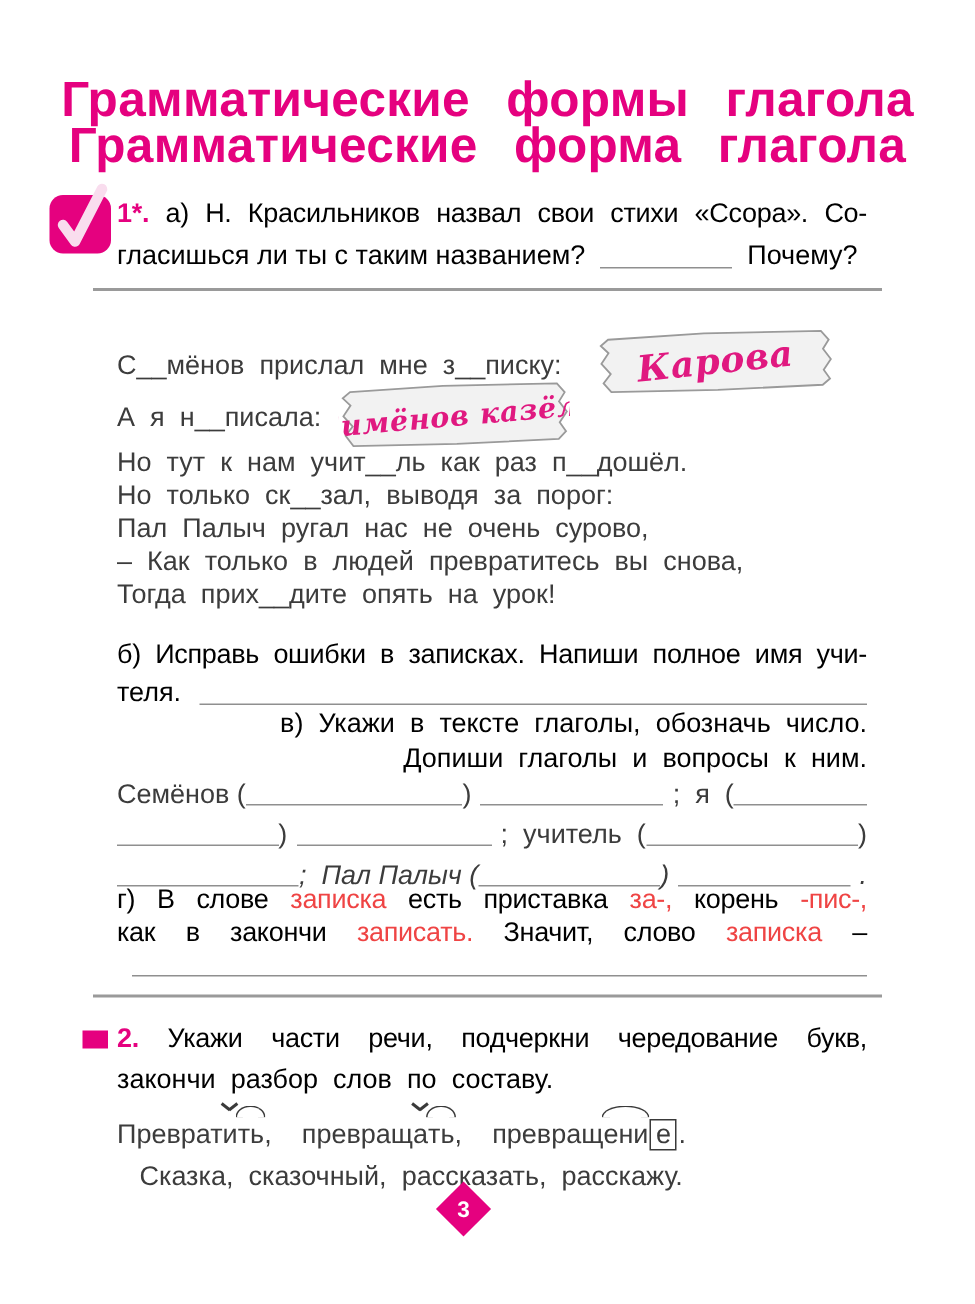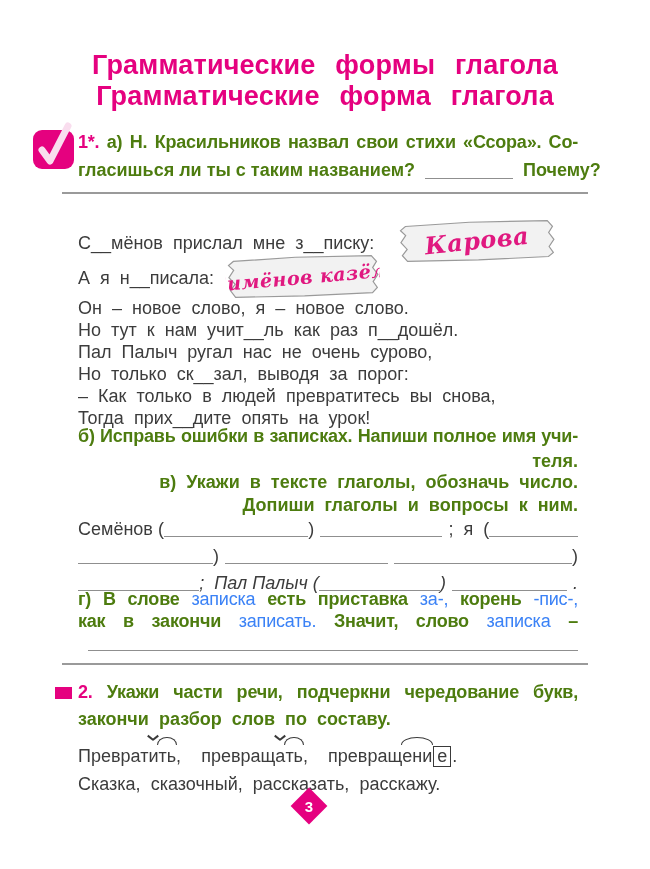--- a/index.html
+++ b/index.html
@@ -3,26 +3,26 @@
 <meta charset="utf-8">
 <style>
   html,body{margin:0;padding:0;background:#ffffff;}
   .page{position:relative;width:650px;height:869px;background:#ffffff;overflow:hidden;
         font-family:"Liberation Sans",sans-serif;color:#2e2e2e;}
   .abs{position:absolute;}
   .sec{position:absolute;left:78px;width:500px;}
 
   
   .title{top:50px;left:0;width:650px;text-align:center;color:#e5017f;font-weight:bold;
-         font-size:27px;line-height:31px;word-spacing:0.45em;letter-spacing:0.2px;}
+         font-size:33px;line-height:31px;word-spacing:0.45em;letter-spacing:0.2px;}
 
   
-  .b{font-weight:bold;color:#4d7c0f;}
+  .b{font-weight:normal;color:#000000;}
   .r{font-weight:normal;color:#3c3c3c;}
-  .g{font-weight:normal;color:#3b82f6;}
+  .g{font-weight:normal;color:#ef4444;}
   .accent{color:#e5017f;font-weight:bold;}
   .ws{word-spacing:0.28em;}
   .jl{text-align:justify;text-align-last:justify;letter-spacing:-0.2px;}
   .fs{font-size:18px;}
 
   
   .row{display:flex;align-items:flex-end;}
   .blank{border-bottom:1.4px solid #8f8f8f;height:4px;margin-bottom:4px;flex:1;}
   .row .txt{white-space:pre;line-height:24px;}
 
@@ -97,51 +97,51 @@
     <span class="r ws">А я н__писала:</span>
     <span class="scrapwrap" style="margin-left:12px;">
       <svg width="154" height="44" viewBox="0 0 154 44">
         <polygon points="8,5 70,3 146,4 151,10 147,16 152,23 147,30 151,36 146,41 78,42 9,41 4,34 9,28 3,21 8,14 3,9" fill="#f2f2f2" stroke="#9a9a9a" stroke-width="1.2"></polygon>
         <text class="hand" x="77" y="30" text-anchor="middle" font-size="19" transform="rotate(-3 77 23)">Симёнов казёл!</text>
       </svg>
     </span>
   </div>
 
   <div class="sec fs r ws" style="top:297px;line-height:22px;">
-    <div>Он – новое слово, я – новое слово.</div>
     <div>Но тут к нам учит__ль как раз п__дошёл.</div>
+    <div>Но только ск__зал, выводя за порог:</div>
     <div>Пал Палыч ругал нас не очень сурово,</div>
-    <div>Но только ск__зал, выводя за порог:</div>
     <div>– Как только в людей превратитесь вы снова,</div>
     <div>Тогда прих__дите опять на урок!</div>
   </div>
 
   <div class="sec fs" style="top:424px;line-height:25px;">
     <div class="jl b">б) Исправь ошибки в записках. Напиши полное имя учи-</div>
-    <div class="row" style="height:25px;flex-direction:column;">
+    <div class="row" style="height:25px;">
       <span class="txt b" style="line-height:25px;">теля.</span>
       <span class="blank" style="margin-left:12px;margin-bottom:4px;"></span>
     </div>
   </div>
 
   <div class="sec fs" style="top:471px;text-align:right;">
     <div class="b ws" style="line-height:23px;">в) Укажи в тексте глаголы, обозначь число.</div>
     <div class="b ws" style="line-height:23px;">Допиши глаголы и вопросы к ним.</div>
     <div class="row r" style="height:24px;">
       <span class="txt">Семёнов (</span>
       <span class="blank" style="flex:1.3;"></span>
       <span class="txt">)</span>
       <span class="blank" style="flex:1.1;margin:0 6px 4px 6px;"></span>
       <span class="txt">;  я  (</span>
       <span class="blank" style="flex:0.8;"></span>
     </div>
     <div class="row r" style="height:27px;">
       <span class="blank" style="flex:0.95;"></span>
       <span class="txt">)</span>
       <span class="blank" style="flex:1.15;margin:0 6px 4px 6px;"></span>
+      <span class="txt">;  учитель  (</span>
       <span class="blank" style="flex:1.25;"></span>
       <span class="txt">)</span>
     </div>
     <div class="row r" style="height:27px;font-style:italic;">
       <span class="blank" style="flex:0.95;"></span>
       <span class="txt">;  Пал Палыч (</span>
       <span class="blank" style="flex:0.95;"></span>
       <span class="txt">)</span>
       <span class="blank" style="flex:0.9;margin:0 6px 4px 6px;"></span>
       <span class="txt">.</span>
@@ -158,20 +158,20 @@
 
   <div class="sep" style="top:663px;"></div>
 
   <div class="sec fs" style="top:679px;line-height:27px;">
     <div class="bullet2"></div>
     <div class="jl"><span class="accent">2.</span> <span class="b">Укажи части речи, подчеркни чередование букв,</span></div>
     <div class="b ws">закончи разбор слов по составу.</div>
     <div class="r ws" style="margin-top:10px;line-height:26px;">
       <span><span>Преврат</span><span class="mk-caret">и</span><span class="mk-arc">ть</span></span><span style="white-space:pre;">,  </span><span><span>превращ</span><span class="mk-caret">а</span><span class="mk-arc">ть</span></span><span style="white-space:pre;">,  </span><span><span>превращ</span><span class="mk-arc">ени</span><span class="mk-box">е</span></span><span>.</span>
     </div>
-    <div class="r ws" style="margin-top:2px;">Сказка, сказочный, рассказать, расскажу.</div>
+    <div class="r ws" style="margin-top:2px;margin-left:15px;">Сказка, сказочный, рассказать, расскажу.</div>
   </div>
 
   <div class="diamond">
     <span>3</span>
   </div>
 
 </div>
 
 </body></html>

